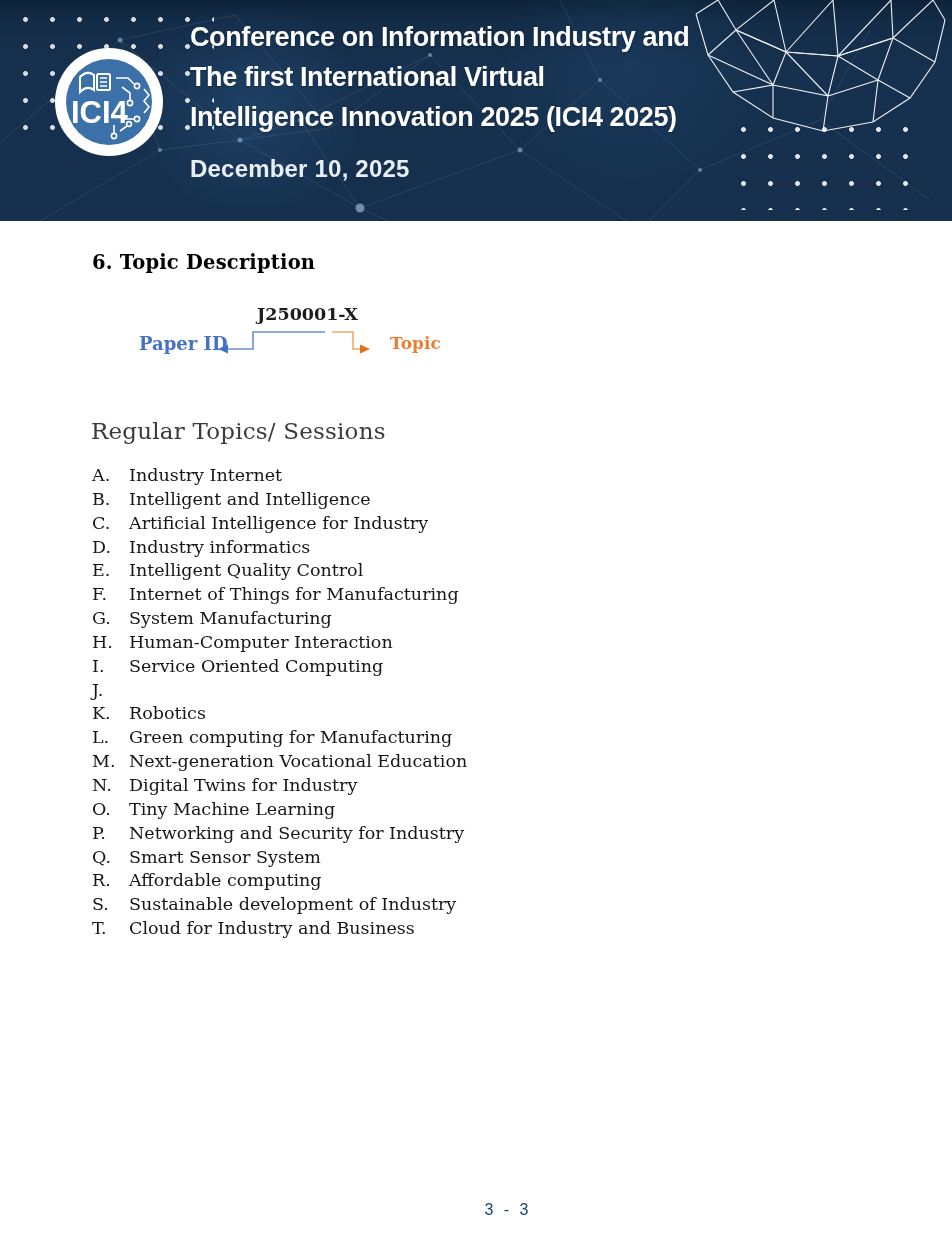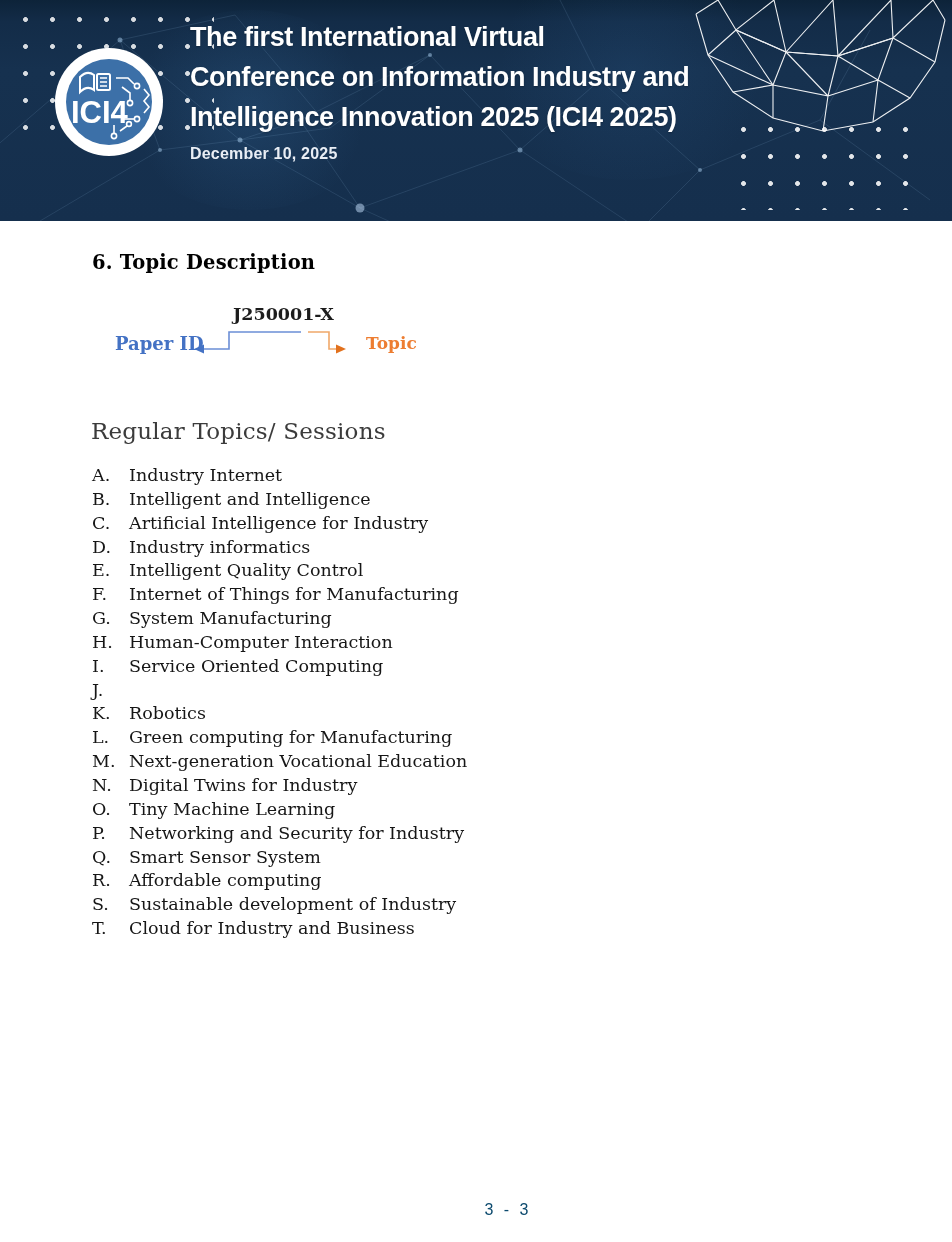--- a/index.html
+++ b/index.html
@@ -21,27 +21,27 @@
   .dot-grid.left{left:8px;top:2px;width:206px;height:128px;opacity:.95;}
   .dot-grid.right{left:726px;top:112px;width:186px;height:98px;}
   .globe{position:absolute;left:688px;top:0;}
   .logo{position:absolute;left:54px;top:47px;width:110px;height:110px;}
   .logo-txt{font-family:"Liberation Sans",sans-serif;font-weight:bold;}
 
   .title-block{position:absolute;left:190px;top:17px;color:#ffffff;
                font-family:"Liberation Sans",sans-serif;}
   .title-line{font-size:27px;line-height:40px;font-weight:bold;letter-spacing:-0.4px;
               white-space:nowrap;text-shadow:0 1px 2px rgba(0,0,0,0.25);}
-  .banner-date{margin-top:8px;font-size:16px;font-weight:bold;color:#e9eef5;letter-spacing:0.2px;}
+  .banner-date{margin-top:18px;font-size:24px;font-weight:bold;color:#e9eef5;letter-spacing:0.2px;}
 
   
   .section-heading{position:absolute;left:92px;top:251px;font-size:19.5px;font-weight:bold;
                    color:#000000;letter-spacing:0.2px;}
 
-  .diagram{position:absolute;left:76px;top:300px;width:390px;height:70px;}
+  .diagram{position:absolute;left:100px;top:300px;width:390px;height:70px;}
   .diagram svg{position:absolute;left:0;top:0;}
   .diagram-code{position:absolute;left:157px;top:4px;font-size:17.5px;font-weight:bold;color:#1c1c1c;}
   .diagram-left{position:absolute;left:39px;top:33px;font-size:18px;font-weight:bold;color:#4472c4;}
   .diagram-right{position:absolute;left:290px;top:33px;font-size:17px;font-weight:bold;color:#ed7d31;}
 
   .list-intro{position:absolute;left:91px;top:418px;font-size:23px;color:#3b3b3b;letter-spacing:0.2px;}
 
   .topics{position:absolute;left:92px;top:465px;margin:0;padding:0;list-style:none;width:520px;}
   .topics li{display:flex;height:23.85px;align-items:baseline;font-size:17.5px;color:#161616;}
   .topics .letter{width:37px;flex:0 0 37px;}
@@ -117,22 +117,22 @@
           <circle cx="83" cy="72" r="2.6" fill="#3c70a8"></circle>
         <path d="M60,86 L60,78"></path>
           <circle cx="60" cy="89" r="2.6" fill="#3c70a8"></circle>
         <path d="M66,84 L73,79"></path>
           <circle cx="75" cy="77" r="2.4" fill="#3c70a8"></circle>
       </g>
       <text class="logo-txt" x="17" y="76" font-size="31" fill="#ffffff">ICI4</text>
     </svg>
 
     <div class="title-block">
+      <div class="title-line">Conference on Information Industry and</div>
       <div class="title-line">The first International Virtual</div>
-      <div class="title-line">Conference on Information Industry and</div>
       <div class="title-line">Intelligence Innovation 2025 (ICI4 2025)</div>
       <div class="banner-date">December 10, 2025</div>
     </div>
   </div>
 
   <div class="section-heading">6. Topic Description</div>
 
   <div class="diagram">
     <svg width="390" height="70">
       <g fill="none" stroke-width="1.6">

